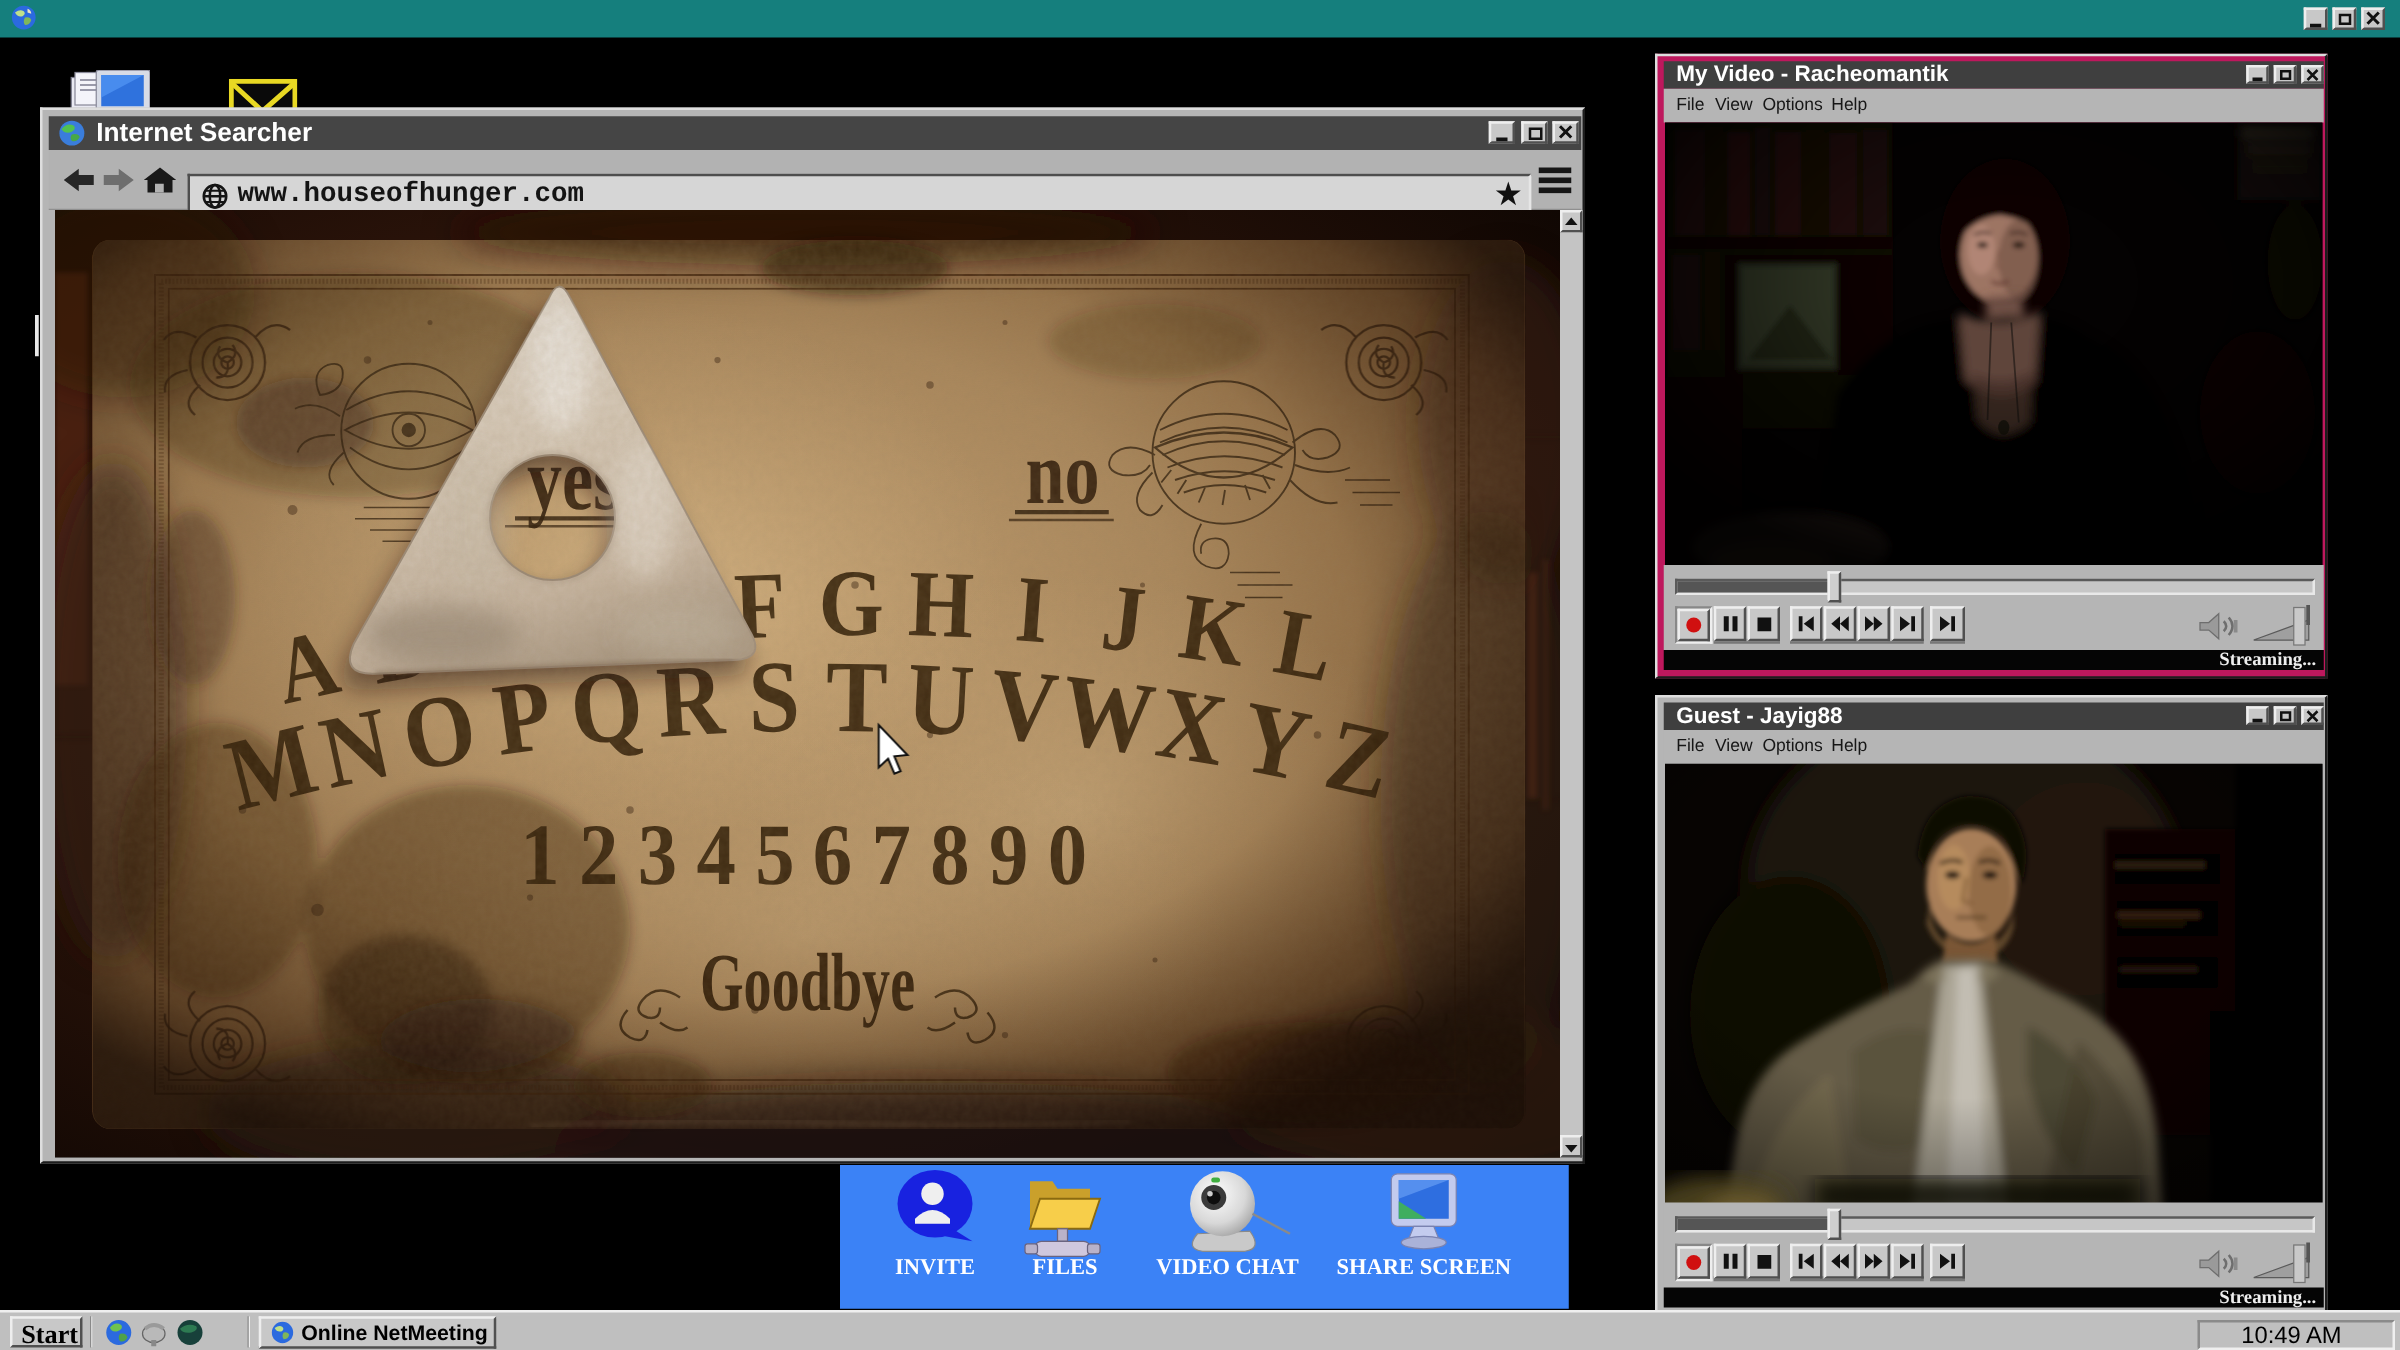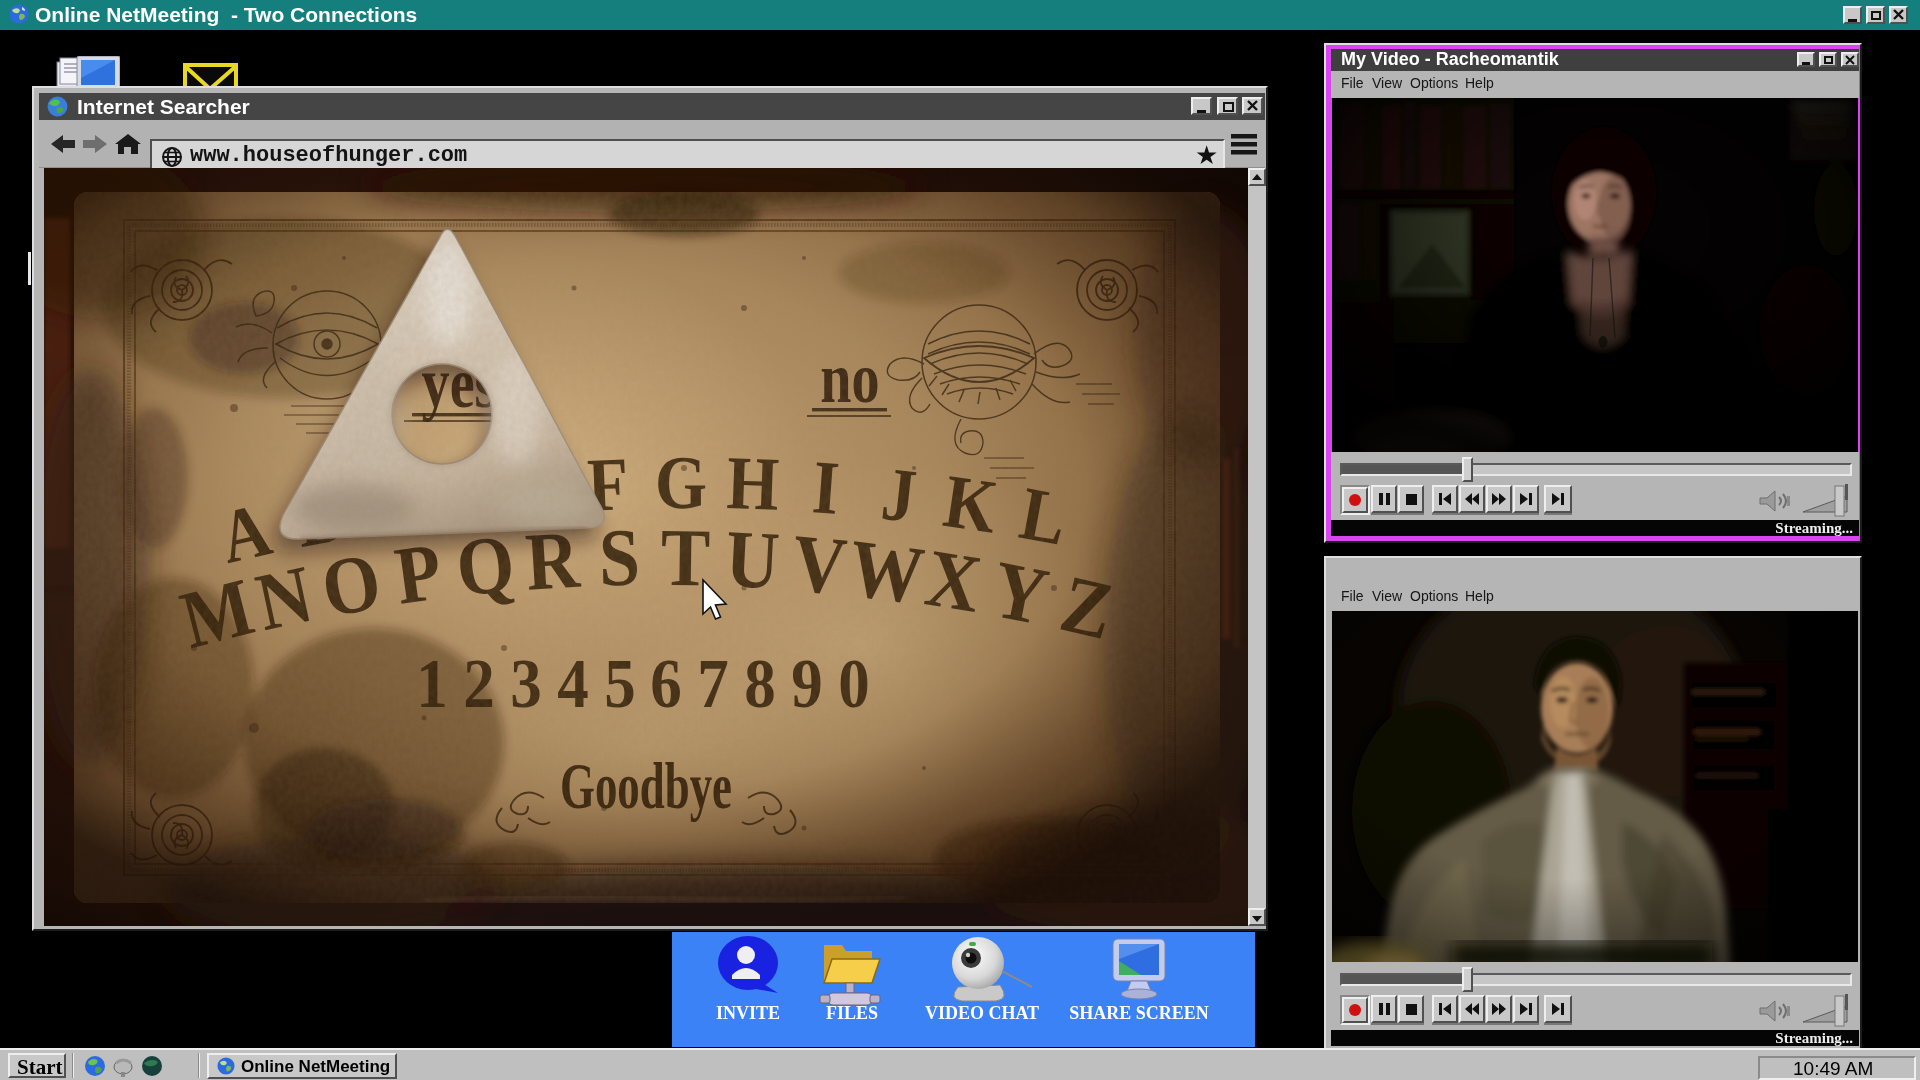--- a/index.html
+++ b/index.html
@@ -13,21 +13,20 @@
 </head>
 <body>
 
 <div class="abs" style="left:0;top:0;width:1920px;height:30px;background:#157f7d;">
   <svg class="abs" style="left:9px;top:4px;" width="20" height="20" viewBox="0 0 20 20">
     <circle cx="10" cy="10" r="9.5" fill="#2b6adf"></circle>
     <path d="M3 6 Q7 3 10 5 Q12 7 9 9 Q5 10 3 6Z" fill="#bfe08a"></path>
     <path d="M11 10 Q15 9 16 12 Q15 16 11 16 Q9 13 11 10Z" fill="#7fb65a"></path>
     <path d="M13 3 Q16 4 16 7 L13 6Z" fill="#e8e4c8"></path>
   </svg>
-  <div class="abs pixelbold" style="left:35px;top:3px;font-size:21px;color:#fff;">Online NetMeeting&nbsp; - Two Connections</div>
   <div class="abs btn95" style="left:1843px;top:6px;width:19px;height:18px;">
       <div class="abs" style="left:3px;top:11px;width:9px;height:3px;background:#111;"></div>
     </div>
   <div class="abs btn95" style="left:1866px;top:6px;width:19px;height:18px;">
       <div class="abs" style="left:3px;top:3px;width:10px;height:9px;border:2px solid #111;"></div>
     </div>
   <div class="abs btn95" style="left:1889px;top:6px;width:19px;height:18px;">
     <svg width="15" height="14" style="position:absolute;left:0;top:0;">
         <path d="M3 2 L12 11 M12 2 L3 11" stroke="#111" stroke-width="2.4"></path>
       </svg>
@@ -373,21 +372,21 @@
       <rect x="-26" y="-24" width="52" height="42" rx="5" fill="#c3cbee" stroke="#7a82b0"></rect>
       <rect x="-20" y="-19" width="40" height="31" fill="#2e6ee0"></rect>
       <path d="M-20 12 L-20 -2 L2 12 Z" fill="#3fae5f"></path>
       <path d="M-20 -19 L20 -19 L-20 -4 Z" fill="#5a92f0" opacity="0.9"></path>
       <path d="M-8 18 L8 18 L12 28 L-12 28 Z" fill="#c3cbee" stroke="#7a82b0"></path>
       <ellipse cx="0" cy="31" rx="18" ry="5" fill="#aab2d8" stroke="#7a82b0"></ellipse>
     </g>
     <text x="447" y="84" text-anchor="middle" font-family="'Liberation Serif',serif" font-weight="bold" font-size="18" fill="#fff">SHARE SCREEN</text>
   </svg>
 </div>
-<div class="abs" id="vid1" style="left:1324px;top:43px;width:538px;height:500px;background:#d946ef;border-top:2px solid #dedede;border-left:2px solid #dedede;border-right:2px solid #1d1d1d;border-bottom:2px solid #1d1d1d;">
+<div class="abs" id="vid1" style="left:1324px;top:43px;width:538px;height:500px;background:#be185d;border-top:2px solid #dedede;border-left:2px solid #dedede;border-right:2px solid #1d1d1d;border-bottom:2px solid #1d1d1d;">
   <div class="abs titlebar" style="left:5px;top:4px;width:528px;height:22px;background:#3f3f3f;">
     <div class="abs pixelbold" style="left:10px;top:0px;font-size:18px;">My Video - Racheomantik</div>
     <div class="abs btn95" style="left:466px;top:3px;width:18px;height:15px;">
         <div class="abs" style="left:3px;top:8px;width:8px;height:3px;background:#111;"></div>
       </div>
     <div class="abs btn95" style="left:488px;top:3px;width:18px;height:15px;">
         <div class="abs" style="left:3px;top:2px;width:9px;height:8px;border:2px solid #111;"></div>
       </div>
     <div class="abs btn95" style="left:510px;top:3px;width:18px;height:15px;">
         <svg width="14" height="11" style="position:absolute;left:0;top:1px;">
@@ -531,20 +530,34 @@
       <path d="M2 30 L46 14 L46 30 Z" fill="#9f9f9f" stroke="#5a5a5a"></path>
       <rect x="34" y="4" width="9" height="30" fill="#c9c9c9" stroke="#777"></rect>
       <rect x="44" y="2" width="3" height="16" fill="#555"></rect>
     </svg>
   </div>
   <div class="abs" style="left:5px;bottom:5px;width:528px;height:16px;background:#050505;">
     <div class="abs" style="right:6px;top:0px;font-family:'Liberation Serif',serif;font-weight:bold;font-size:15px;color:#eee;">Streaming...</div>
   </div>
 </div>
 <div class="abs" id="vid2" style="left:1324px;top:556px;width:538px;height:497px;background:#b5b5b5;border-top:2px solid #dedede;border-left:2px solid #dedede;border-right:2px solid #1d1d1d;border-bottom:2px solid #1d1d1d;">
+  <div class="abs titlebar" style="left:5px;top:4px;width:528px;height:22px;background:#3f3f3f;">
+    <div class="abs pixelbold" style="left:10px;top:0px;font-size:18px;">Guest - Jayig88</div>
+    <div class="abs btn95" style="left:466px;top:3px;width:18px;height:15px;">
+        <div class="abs" style="left:3px;top:8px;width:8px;height:3px;background:#111;"></div>
+      </div>
+    <div class="abs btn95" style="left:488px;top:3px;width:18px;height:15px;">
+        <div class="abs" style="left:3px;top:2px;width:9px;height:8px;border:2px solid #111;"></div>
+      </div>
+    <div class="abs btn95" style="left:510px;top:3px;width:18px;height:15px;">
+        <svg width="14" height="11" style="position:absolute;left:0;top:1px;">
+          <path d="M3 1 L11 9 M11 1 L3 9" stroke="#111" stroke-width="2"></path>
+        </svg>
+      </div>
+  </div>
   <div class="abs" style="left:5px;top:26px;width:528px;height:27px;background:#b5b5b5;color:#161616;font-size:14px;">
     <span class="abs" style="left:10px;top:4px;">File</span>
     <span class="abs" style="left:41px;top:4px;">View</span>
     <span class="abs" style="left:79px;top:4px;">Options</span>
     <span class="abs" style="left:134px;top:4px;">Help</span>
   </div>
   <div class="abs" style="left:6px;top:53px;width:526px;height:359px;background:#000;overflow:hidden;">
     <svg width="526" height="359" viewBox="0 0 526 359">
 <defs>
  <filter id="wb2">

